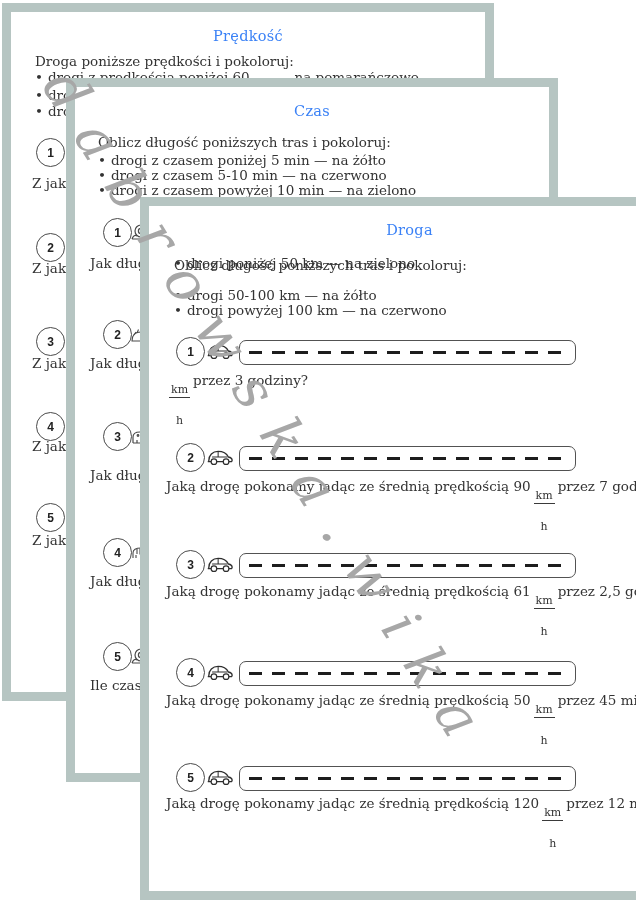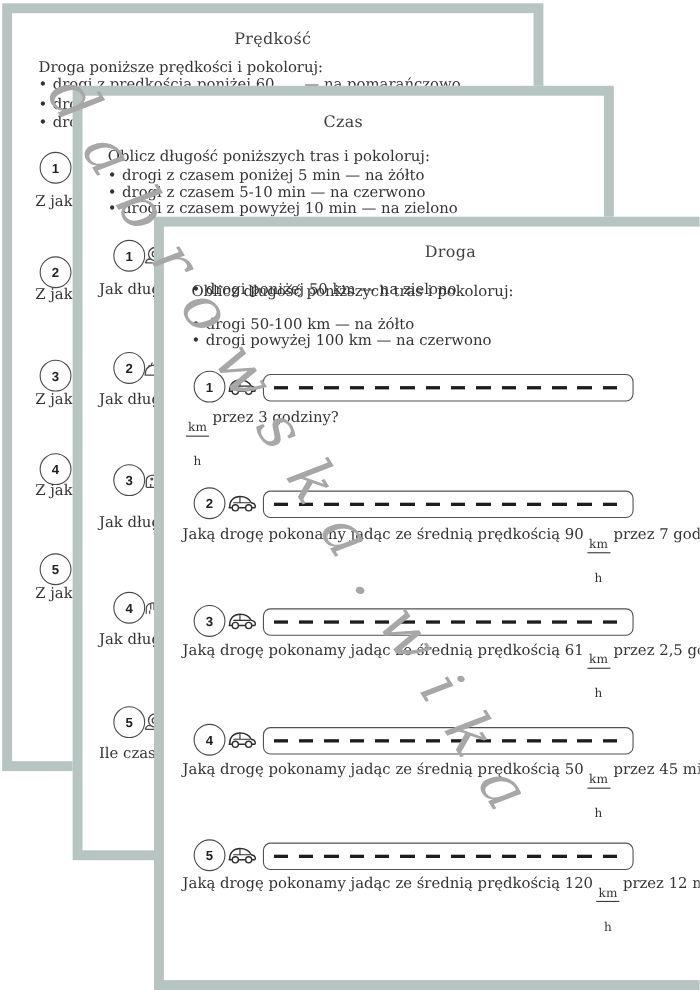--- a/index.html
+++ b/index.html
@@ -6,21 +6,21 @@
   body{width:636px;height:900px;position:relative;overflow:hidden;
        font-family:"DejaVu Serif", serif;color:#3a3a3a;}
   .stage{position:absolute;inset:0;width:636px;height:900px;background:#fff;}
 
   .page{position:absolute;background:#ffffff;border:9px solid #b6c5c2;box-sizing:border-box;}
   #p1{left:2px;top:3px;width:492px;height:698px;z-index:1;}
   #p2{left:66px;top:78px;width:492px;height:704px;z-index:2;}
   #p3{left:140px;top:197px;width:539px;height:703px;z-index:3;}
 
   .title{position:absolute;left:0;right:0;top:16px;margin:0;text-align:center;
-         font-size:14.5px;font-weight:normal;letter-spacing:.3px;color:#404040;}
+         font-size:14.5px;font-weight:normal;letter-spacing:.3px;color:#3b82f6;}
   .intro{position:absolute;margin:0;font-size:13.5px;white-space:nowrap;color:#333;}
   .bullet{position:absolute;font-size:13.5px;white-space:nowrap;color:#333;}
   .bdot{margin-right:5px;}
 
   .badge{position:absolute;width:29px;height:29px;border:1.4px solid #4a4a4a;border-radius:50%;
          background:#fff;display:flex;align-items:center;justify-content:center;box-sizing:border-box;}
   .badge span{font-family:"Liberation Sans", sans-serif;font-size:12px;font-weight:bold;color:#222;}
 
   .lbl{position:absolute;font-size:13.5px;white-space:nowrap;color:#333;}
   .question{position:absolute;font-size:13.5px;white-space:nowrap;color:#333;}

